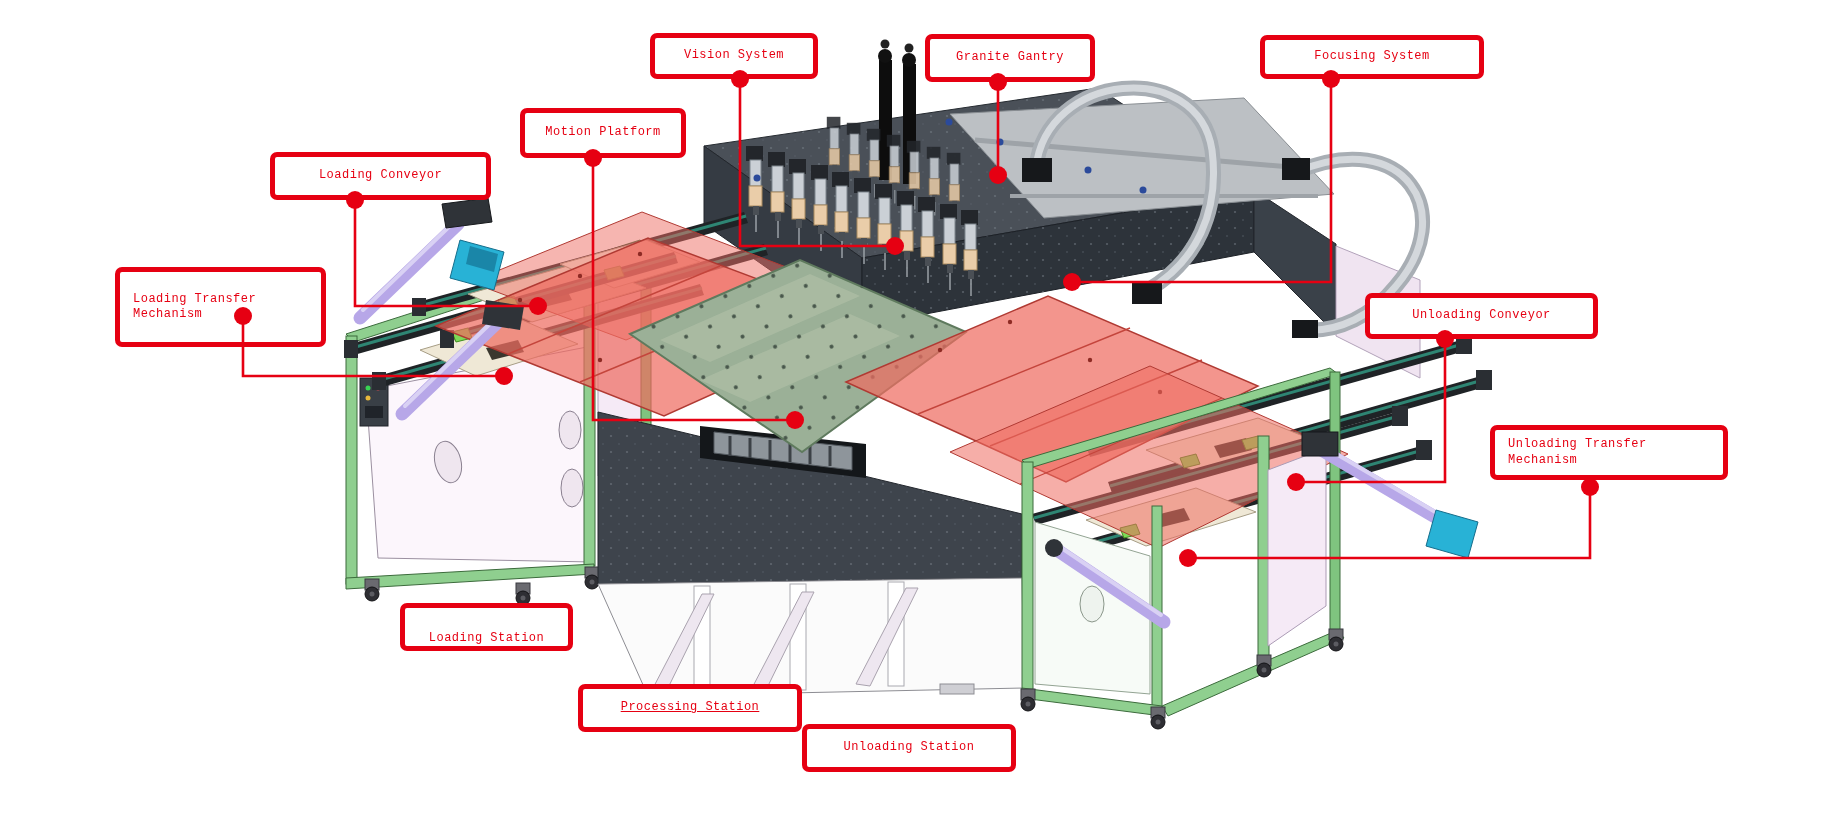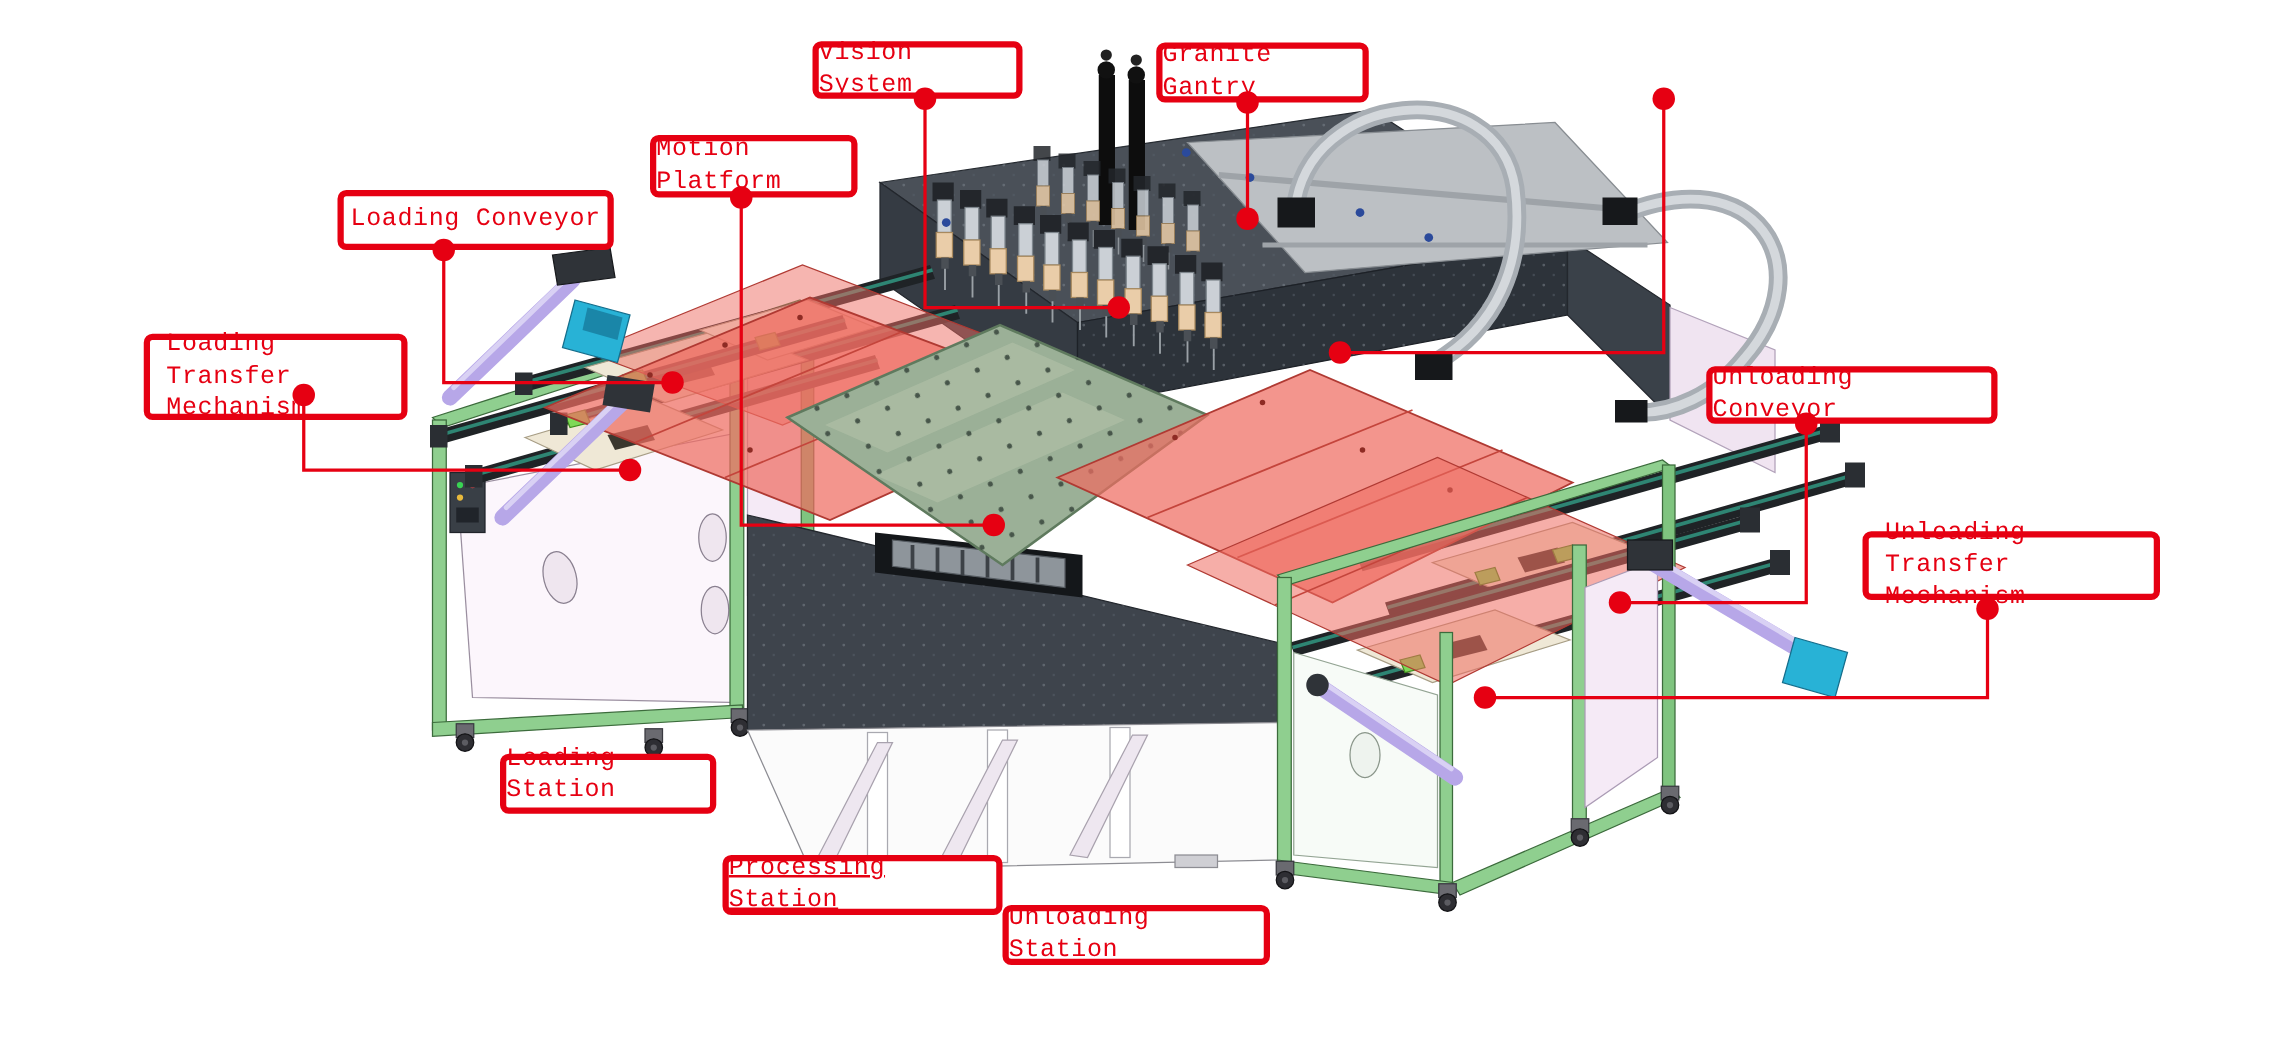--- a/index.html
+++ b/index.html
@@ -5,21 +5,21 @@
   :root { --accent:#e60012; }
   html,body{margin:0;padding:0;background:#ffffff;}
   #stage{position:relative;width:1829px;height:831px;background:#ffffff;overflow:hidden;
          font-family:"Liberation Mono","DejaVu Sans Mono",monospace;}
   #machine{position:absolute;left:0;top:0;z-index:1;}
   #labels-layer{position:absolute;left:0;top:0;width:100%;height:100%;z-index:2;}
   #leaders{position:absolute;left:0;top:0;z-index:3;pointer-events:none;}
   .label-box{
     position:absolute;box-sizing:border-box;
     border:5px solid var(--accent);border-radius:7px;background:#ffffff;
-    color:var(--accent);font-size:20px;line-height:1.28;letter-spacing:.5px;
+    color:var(--accent);font-size:12px;line-height:1.28;letter-spacing:.5px;
     display:flex;align-items:center;justify-content:center;
     white-space:pre-line;
   }
   .label-box.two-line{justify-content:flex-start;padding-left:13px;}
   .leader{fill:none;stroke:var(--accent);stroke-width:2.6;}
   .dot{fill:var(--accent);}
 </style>
 </head>
 <body>
 
@@ -265,27 +265,30 @@
     </g>
   </svg>
 
   <div id="labels-layer">
       <div class="label-box" style="left: 650px; top: 33px; width: 168px; height: 46px;">
     <span class="label-text">Vision System</span>
   </div>
       <div class="label-box" style="left: 925px; top: 34px; width: 170px; height: 48px;">
     <span class="label-text">Granite Gantry</span>
   </div>
+      <div class="label-box" style="left: 1260px; top: 35px; width: 224px; height: 44px;">
+    <span class="label-text">Focusing System</span>
+  </div>
       <div class="label-box" style="left: 520px; top: 108px; width: 166px; height: 50px;">
     <span class="label-text">Motion Platform</span>
   </div>
       <div class="label-box" style="left: 270px; top: 152px; width: 221px; height: 48px;">
     <span class="label-text">Loading Conveyor</span>
   </div>
-      <div class="label-box two-line" style="left: 115px; top: 267px; width: 211px; height: 69px;">
+      <div class="label-box two-line" style="left: 115px; top: 267px; width: 211px; height: 80px;">
     <span class="label-text">Loading Transfer
 Mechanism</span>
   </div>
       <div class="label-box" style="left: 1365px; top: 293px; width: 233px; height: 46px;">
     <span class="label-text">Unloading Conveyor</span>
   </div>
       <div class="label-box two-line" style="left: 1490px; top: 425px; width: 238px; height: 55px;">
     <span class="label-text">Unloading Transfer
 Mechanism</span>
   </div>

